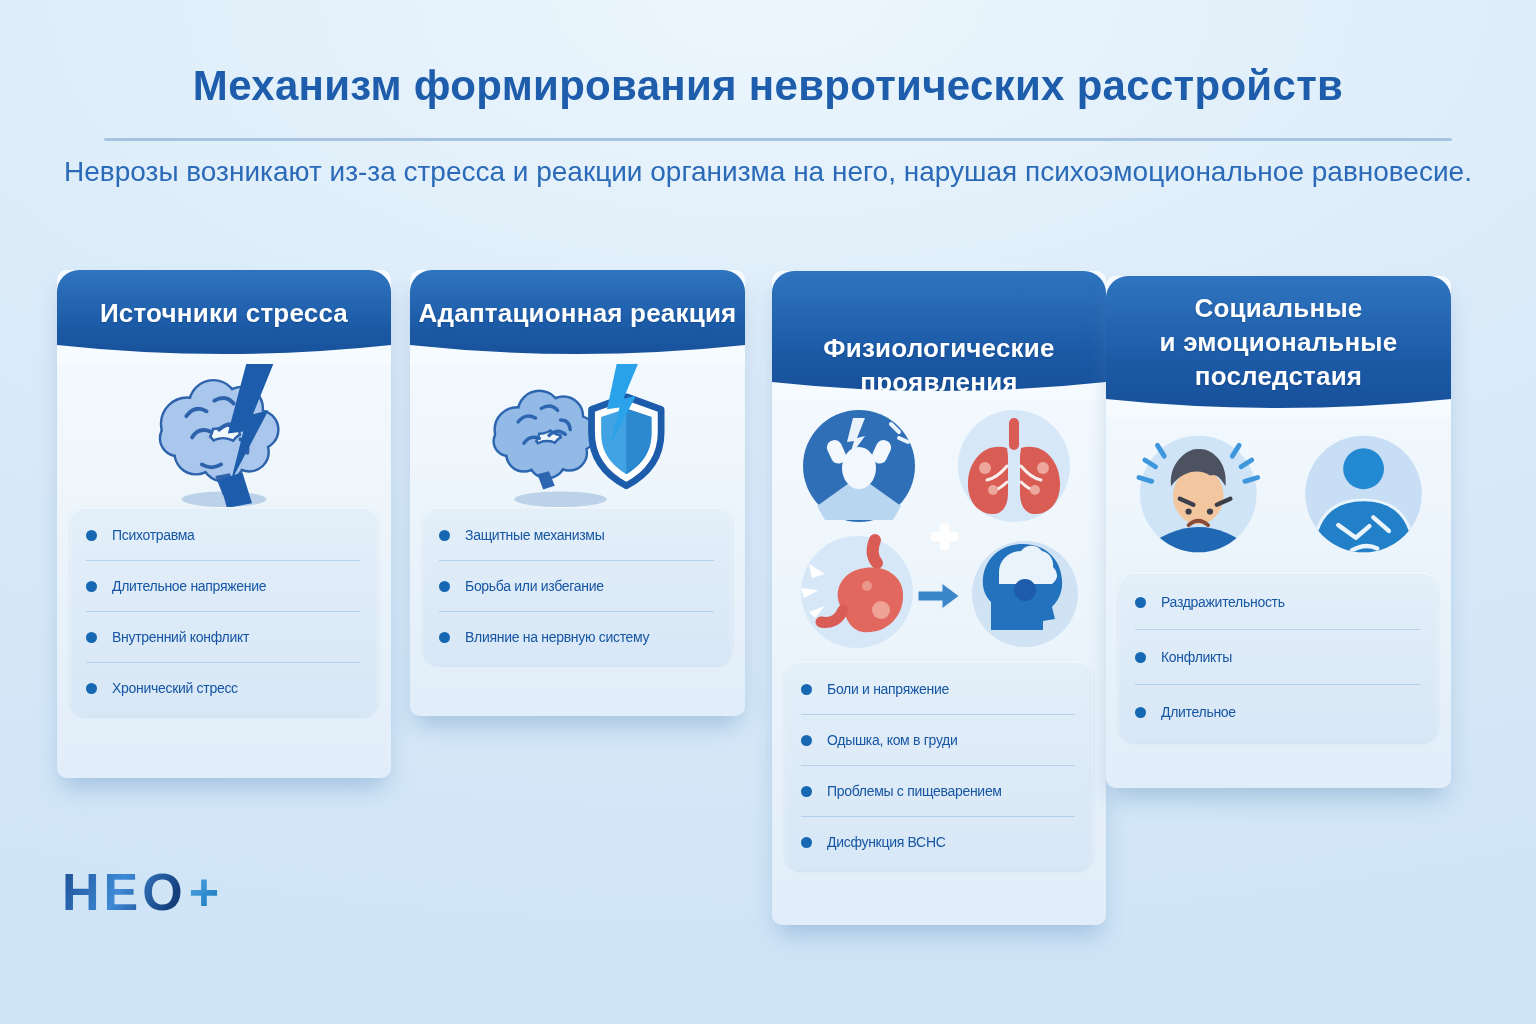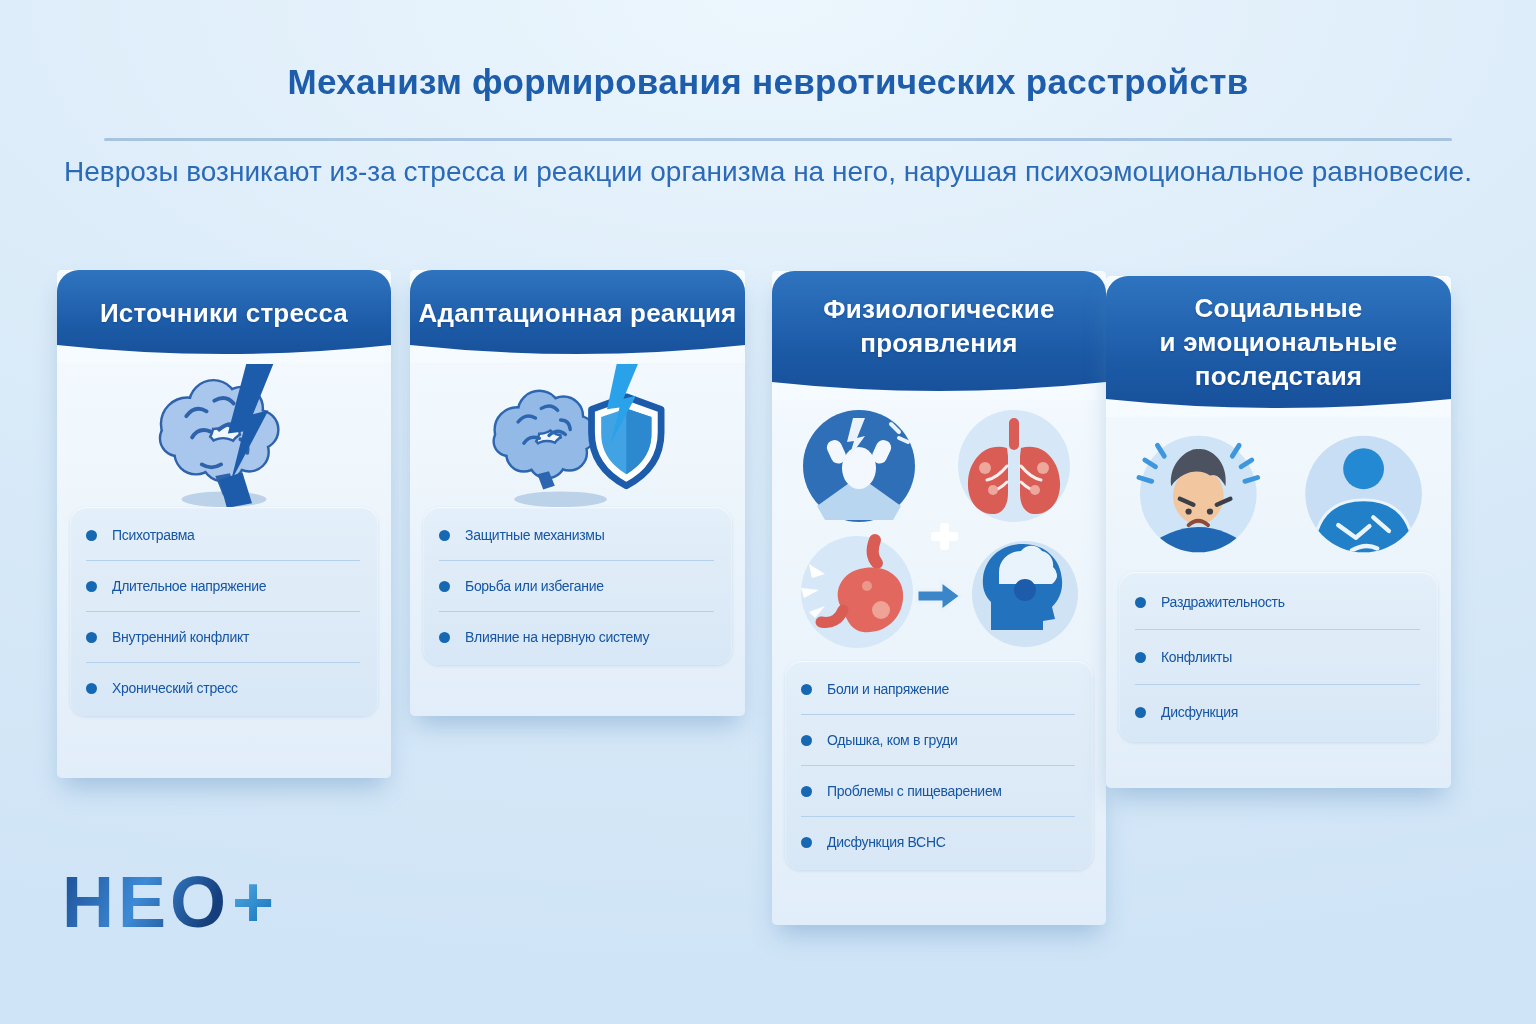--- a/index.html
+++ b/index.html
@@ -5,50 +5,50 @@
   html,body{margin:0;padding:0;}
   body{
     width:1536px;height:1024px;overflow:hidden;position:relative;
     font-family:"Liberation Sans","DejaVu Sans",sans-serif;
     background:
       radial-gradient(130% 95% at 50% 0%, #ecf6fd 0%, #dcecf9 42%, #cfe4f6 100%);
   }
   
   .main-title{
     position:absolute;top:62px;left:0;width:100%;margin:0;
-    text-align:center;font-size:35px;font-weight:bold;letter-spacing:.3px;
+    text-align:center;font-size:42px;font-weight:bold;letter-spacing:.3px;
     color:#1d5dab;
   }
   .title-divider{
     position:absolute;top:138px;left:104px;width:1348px;height:3px;
     background:#a6c4df;border-radius:2px;
   }
   .subtitle{
     position:absolute;top:156px;left:0;width:100%;margin:0;
     text-align:center;font-size:28px;color:#2a6ab8;
   }
   
   .card{
-    position:absolute;border-radius:5px;
+    position:absolute;border-radius:10px;
     background:linear-gradient(180deg,#f6fbff 0%,#eef6fc 45%,#e1edf9 100%);
     box-shadow:0 14px 24px -6px rgba(96,142,190,.45), inset 0 1px 0 rgba(255,255,255,.65);
   }
   .c1{left:57px;top:270px;width:334px;height:508px;}
   .c2{left:410px;top:270px;width:335px;height:446px;}
   .c3{left:772px;top:271px;width:334px;height:654px;}
   .c4{left:1106px;top:276px;width:345px;height:512px;}
 
   .card-header{
     position:relative;width:100%;border-radius:22px 22px 0 0;
     background:linear-gradient(180deg,#2f74c0 0%,#1c5aa6 62%,#174f99 100%);
     display:flex;flex-direction:column;align-items:center;
     box-sizing:border-box;
   }
   .c1 .card-header,.c2 .card-header{height:92px;padding-top:26px;}
-  .c3 .card-header{height:128px;padding-top:21px;}
+  .c3 .card-header{height:128px;padding-top:21px;justify-content:flex-end;}
   .c4 .card-header{height:140px;padding-top:15px;}
   .tline{
     display:block;text-align:center;color:#ffffff;font-weight:bold;
     font-size:26px;line-height:34px;letter-spacing:.2px;
     text-shadow:0 1px 2px rgba(10,50,100,.35);white-space:nowrap;
   }
   .wave{
     position:absolute;left:0;bottom:-1px;width:100%;height:26px;display:block;
   }
   .icon-area{
@@ -73,21 +73,21 @@
   .bullet{
     flex:none;width:11px;height:11px;border-radius:50%;
     background:#1668b2;margin-right:15px;
   }
   .item-label{
     font-size:14px;letter-spacing:-0.3px;color:#1656a4;white-space:nowrap;
   }
   
   .logo{
     position:absolute;left:62px;top:866px;
-    font-size:72px;font-weight:bold;letter-spacing:4px;line-height:1;
+    font-size:52px;font-weight:bold;letter-spacing:4px;line-height:1;
   }
   .logo-neo{
     background:linear-gradient(115deg,#1b4d93 0%,#3e8ad6 45%,#143e7c 85%);
     -webkit-background-clip:text;background-clip:text;color:transparent;
   }
   .logo-plus{
     background:linear-gradient(135deg,#63b6ec 0%,#1f7dc2 70%);
     -webkit-background-clip:text;background-clip:text;color:transparent;
     margin-left:2px;
   }
@@ -382,20 +382,20 @@
     <div class="list-item">
         <span class="bullet"></span>
         <span class="item-label">Раздражительность</span>
       </div>
     <div class="list-item">
         <span class="bullet"></span>
         <span class="item-label">Конфликты</span>
       </div>
     <div class="list-item">
         <span class="bullet"></span>
-        <span class="item-label">Дисфункция</span>
+        <span class="item-label">Длительное</span>
       </div>
   </div>
 </section>
 
 <div class="logo">
   <span class="logo-neo">НЕО</span><span class="logo-plus">+</span>
 </div>
 
 </body></html>

